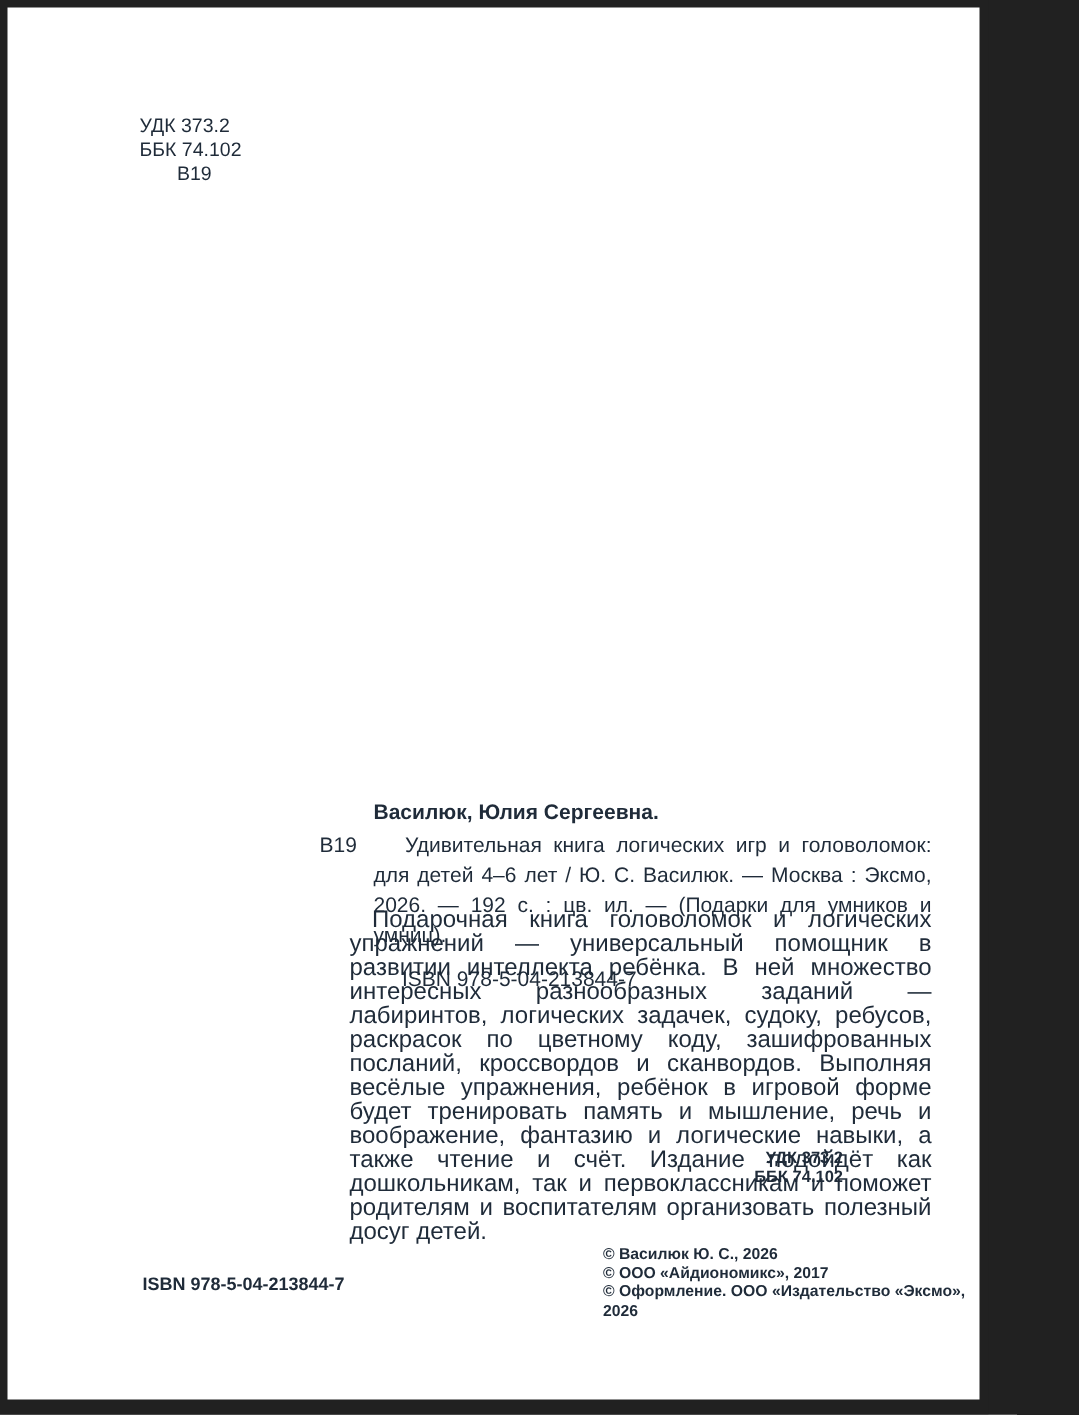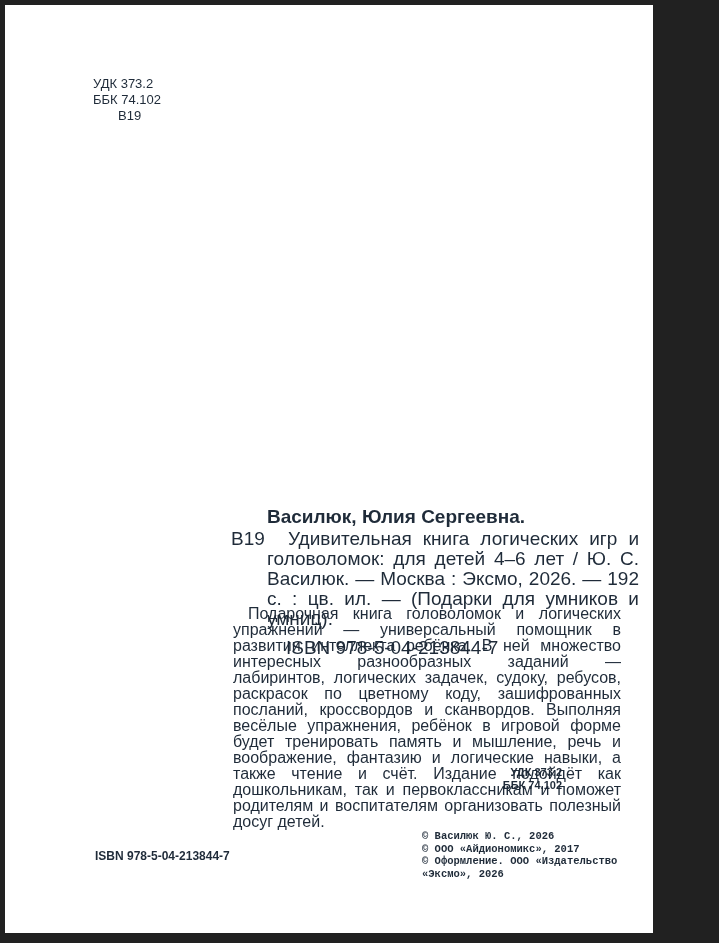--- a/index.html
+++ b/index.html
@@ -23,25 +23,24 @@
     position: absolute;
     left: 93px; top: 76px;
     font-size: 13px;
     line-height: 16px;
     font-weight: 400;
   }
   .class-top .sign { padding-left: 25px; }
   
   .bib-block {
     position: absolute;
-    left: 213px; top: 507px;
+    left: 213px; top: 531px;
     width: 408px;
-    font-size: 19px;
+    font-size: 14px;
     line-height: 20px;
-    margin-left: 18px;
   }
   .bib-author {
     margin-left: 36px;
     font-weight: bold;
   }
   .bib-entry { position: relative; margin-top: 2px; }
   .bib-entry .entry-code {
     position: absolute;
     left: 0; top: 0;
   }
@@ -73,25 +72,24 @@
   }
   
   .footer-isbn {
     position: absolute;
     left: 95px; top: 849px;
     font-size: 12px;
     font-weight: bold;
   }
   .copyright-block {
     position: absolute;
-    left: 422px; top: 830px;
+    left: 402px; top: 830px;
     font-size: 10.5px;
     line-height: 12.5px;
     font-weight: bold;
-    font-family: Liberation Mono, monospace;
   }
 </style>
 </head>
 <body>
 
 <div class="viewport">
   <div class="sheet"></div>
 
   <div class="class-top">
     <div>УДК 373.2</div>

